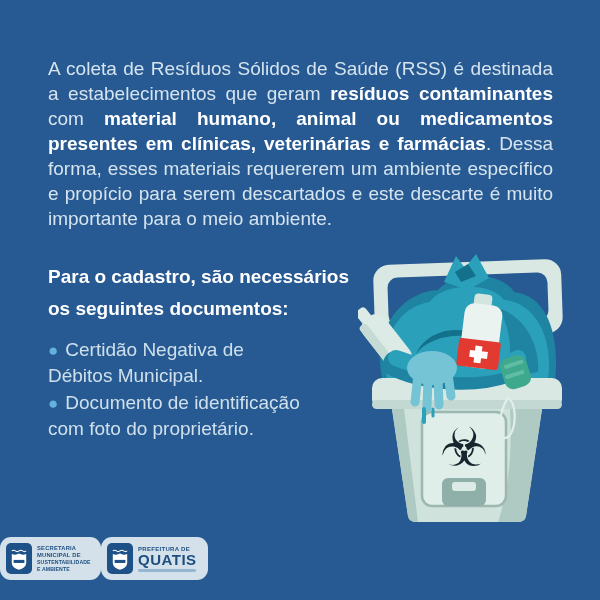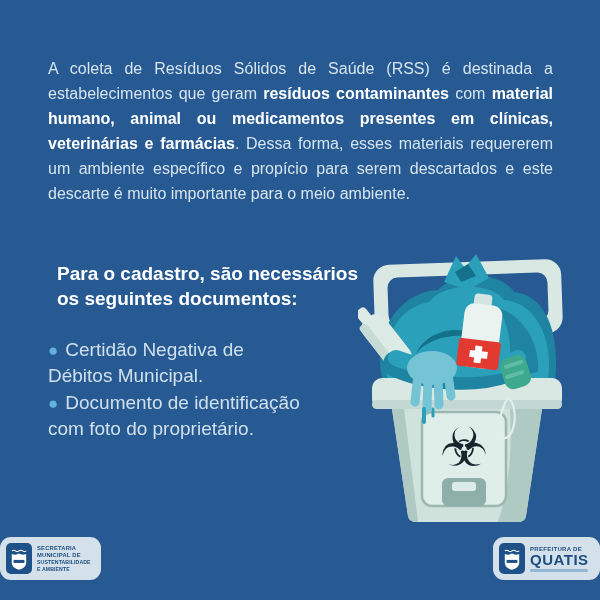--- a/index.html
+++ b/index.html
@@ -1,41 +1,41 @@
 <!DOCTYPE html>
 <html><head>
 <meta charset="utf-8">
 <style>
   html,body{margin:0;padding:0;}
   body{font-family:"Liberation Sans","DejaVu Sans",sans-serif;}
   .poster{position:relative;width:600px;height:600px;background:#275a92;overflow:hidden;}
 
   
   .intro{position:absolute;left:48px;top:56px;width:505px;margin:0;
-         font-size:16px;line-height:25px;color:#d6e4ef;text-align:justify;}
+         font-size:19px;line-height:25px;color:#d6e4ef;text-align:justify;}
   .intro .seg-bold{font-weight:700;color:#ffffff;}
 
   
-  .check-heading{position:absolute;left:57px;top:261px;width:340px;margin:0;
-                 font-size:19px;line-height:25px;font-weight:700;color:#ffffff;
+  .check-heading{position:absolute;left:48px;top:261px;width:340px;margin:0;
+                 font-size:19px;line-height:32px;font-weight:700;color:#ffffff;
                  white-space:pre-line;}
 
   
   .doc-list{position:absolute;left:48px;top:337px;width:300px;}
   .doc-item{font-size:19px;line-height:25px;color:#cfe0ec;margin:0 0 2px 0;}
   .doc-item .bullet{color:#64b1dc;font-size:17px;margin-right:7px;}
   .doc-item .doc-text{white-space:pre-line;}
 
   
   .bin-illustration{position:absolute;left:358px;top:250px;width:218px;height:278px;}
   .biohazard-glyph{font-family:"DejaVu Sans",sans-serif;}
 
   
   .footer{position:absolute;left:0;top:537px;width:600px;display:flex;
-          justify-content:space-between;gap:10px;}
+          justify-content:flex-start;gap:0;}
   .badge{height:43px;background:#d5e1ea;border-radius:11px;display:flex;
          align-items:center;padding:0 8px 0 6px;box-sizing:border-box;}
   .badge-secretariat{width:101px;}
   .badge-prefecture{width:107px;}
   .emblem{width:26px;height:31px;background:#1d5187;border-radius:5px;
           display:flex;align-items:center;justify-content:center;flex:0 0 auto;}
   .badge-textcol{margin-left:5px;color:#1c4e80;display:flex;flex-direction:column;
                  justify-content:center;}
   .sec-line{font-size:5.8px;line-height:7px;font-weight:600;letter-spacing:.2px;white-space:nowrap;}
   .sec-line-bold{font-size:5.2px;line-height:6.5px;font-weight:800;letter-spacing:.1px;white-space:nowrap;}

